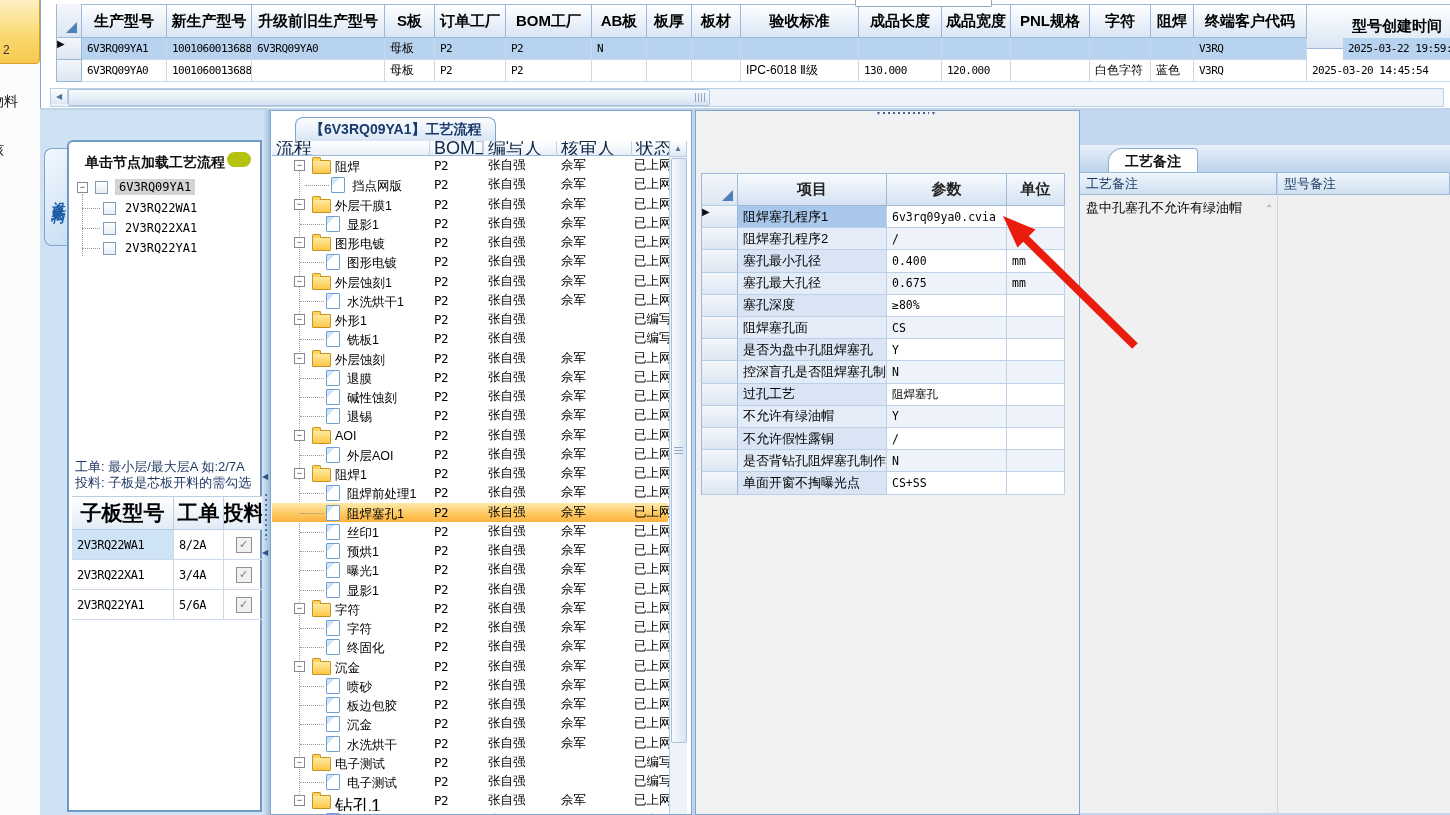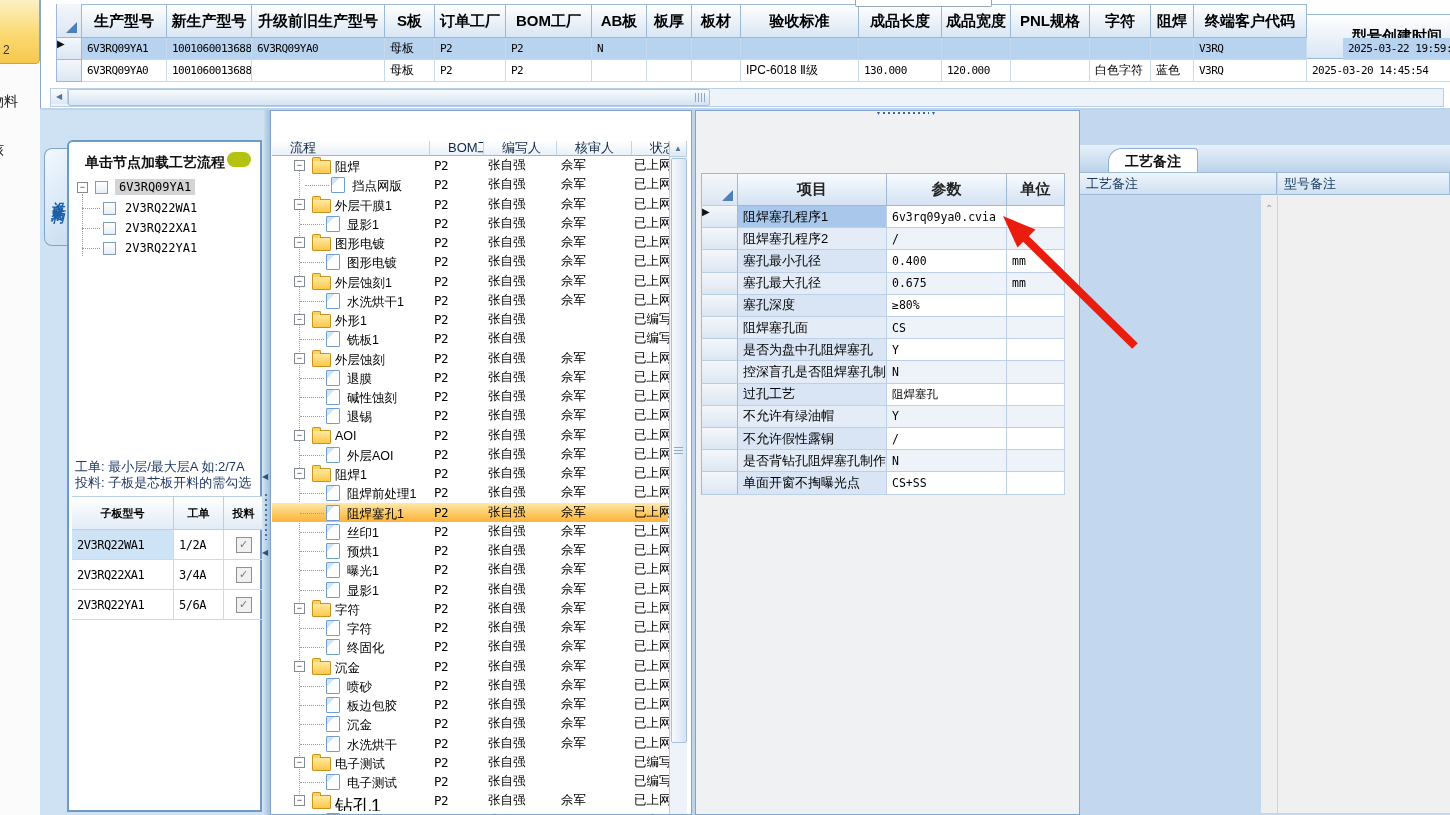--- a/index.html
+++ b/index.html
@@ -53,38 +53,38 @@
   .bubble::after{content:"";position:absolute;left:3px;bottom:-5px;border:5px solid transparent;border-top-color:#b5c210;border-left-width:3px;}
   .expander{position:absolute;width:11px;height:11px;background:#fff;border:1px solid #848a94;
       font-size:9px;line-height:9px;text-align:center;color:#333;box-sizing:border-box;}
   .cb{position:absolute;width:13px;height:13px;background:linear-gradient(#fefefe,#e9eef5);border:1px solid #7f9db9;box-sizing:border-box;}
   .tree-lbl{position:absolute;font-family:"DejaVu Sans Mono",monospace;font-size:12px;white-space:nowrap;}
   .root-sel{background:#d4d4d4;padding:1px 4px;}
   .dot-v{position:absolute;width:0;border-left:1px dotted #9a9a9a;}
   .dot-h{position:absolute;height:0;border-top:1px dotted #9a9a9a;}
   .note-line{position:absolute;left:6px;font-size:13px;color:#203864;white-space:nowrap;}
   .bt-th{background:linear-gradient(#ffffff,#e2ebf6);border:1px solid #b9cfe6;border-left:none;
-      font-weight:bold;font-size:11px;display:flex;align-items:center;justify-content:center;}
+      font-weight:bold;font-size:21px;display:flex;align-items:center;justify-content:center;}
   .bt-td{border-right:1px solid #ccd9e8;border-bottom:1px solid #ccd9e8;display:flex;align-items:center;padding-left:5px;font-size:12px;}
   .dis-cb{width:14px;height:14px;background:#f0f0f0;border:1px solid #909090;color:#787878;
       font-size:11px;line-height:13px;text-align:center;margin:auto;}
 
   
   .vsplit{left:262px;top:110px;width:8px;height:705px;background:linear-gradient(90deg,#d7e6f5,#9fbfde);}
   .vsplit .dots{position:absolute;left:3px;top:384px;height:46px;width:2px;
       background:repeating-linear-gradient(#4f7099 0 2px,transparent 2px 5px);}
   .vsplit .arr{position:absolute;left:0px;color:#2d527e;font-size:8px;}
 
   
   .flow-panel{left:270px;top:110px;width:422px;height:705px;background:#fff;border:1px solid #7fa5cc;box-sizing:border-box;overflow:hidden;}
   .flow-tab{position:absolute;left:24px;top:6px;height:23px;padding:0 14px;background:linear-gradient(#fdfeff,#d7e5f4);
       border:1px solid #7fa5cc;border-bottom:none;border-radius:8px 8px 0 0;
       font-weight:bold;font-size:14px;color:#1a3a6b;display:flex;align-items:center;}
   .flow-hd{background:linear-gradient(#ffffff,#e9f0f8);border-bottom:1px solid #9cb8d8;border-right:1px solid #c3d4e8;
-      font-size:13px;color:#0f2747;display:flex;align-items:center;padding-left:18px;}
+      font-size:18px;color:#0f2747;display:flex;align-items:center;padding-left:4px;}
   .frow{position:absolute;left:1px;width:396px;height:20px;}
   .frow.sel{background:linear-gradient(#ffe9a8,#fdc75f 60%,#fdb23e);border-top:1px solid #f0a papers;}
   .fcell{position:absolute;top:0;height:100%;display:flex;align-items:center;overflow:hidden;white-space:nowrap;font-size:12.5px;}
   .folder-ic{position:absolute;width:17px;height:12px;background:linear-gradient(#ffe9a0,#fcc849);border:1px solid #c8921f;border-radius:1px;}
   .folder-ic::before{content:"";position:absolute;left:-1px;top:-4px;width:7px;height:3px;background:#fcd45c;border:1px solid #c8921f;border-bottom:none;border-radius:2px 2px 0 0;}
   .file-ic{position:absolute;width:12px;height:14px;background:linear-gradient(135deg,#cfe4f8 0 30%,#ffffff 30%);border:1px solid #6f9fd0;border-radius:1px;}
   .vscroll{position:absolute;background:#eef3fa;border-left:1px solid #b9cfe6;}
   .vsb-thumb{position:absolute;left:1px;width:14px;background:linear-gradient(90deg,#f7fafd,#d6e3f2);border:1px solid #a9c2dd;border-radius:2px;}
   .grip-h{position:absolute;left:2px;width:9px;height:8px;
       background:repeating-linear-gradient(#8fa8c8 0 1px,transparent 1px 3px);}
@@ -146,21 +146,21 @@
         <div class="cell th" style="left: 551px; top: 4px; width: 55px; height: 34px;">AB板</div>
         <div class="cell th" style="left: 606px; top: 4px; width: 45px; height: 34px;">板厚</div>
         <div class="cell th" style="left: 651px; top: 4px; width: 49px; height: 34px;">板材</div>
         <div class="cell th" style="left: 700px; top: 4px; width: 118px; height: 34px;">验收标准</div>
         <div class="cell th" style="left: 818px; top: 4px; width: 83px; height: 34px;">成品长度</div>
         <div class="cell th" style="left: 901px; top: 4px; width: 69px; height: 34px;">成品宽度</div>
         <div class="cell th" style="left: 970px; top: 4px; width: 79px; height: 34px;">PNL规格</div>
         <div class="cell th" style="left: 1049px; top: 4px; width: 61px; height: 34px;">字符</div>
         <div class="cell th" style="left: 1110px; top: 4px; width: 43px; height: 34px;">阻焊</div>
         <div class="cell th" style="left: 1153px; top: 4px; width: 113px; height: 34px;">终端客户代码</div>
-        <div class="cell th right" style="left: 1266px; top: 14px; width: 144px; height: 45px;">型号创建时间</div>
+        <div class="cell th right" style="left: 1266px; top: 4px; width: 144px; height: 45px;">型号创建时间</div>
         <div class="cell rowhdr" style="left: 15px; top: 38px; width: 26px; height: 22px;">
           <div class="cur-arrow" style="margin: auto;">▶</div>
         </div>
         <div class="cell td rowsel mono" style="left: 41px; top: 38px; width: 85px; height: 22px;">6V3RQ09YA1</div>
         <div class="cell td rowsel mono" style="left: 126px; top: 38px; width: 85px; height: 22px;">10010600136881</div>
         <div class="cell td rowsel mono" style="left: 211px; top: 38px; width: 133px; height: 22px;">6V3RQ09YA0</div>
         <div class="cell td rowsel" style="left: 344px; top: 38px; width: 50px; height: 22px;">母板</div>
         <div class="cell td rowsel mono" style="left: 394px; top: 38px; width: 71px; height: 22px;">P2</div>
         <div class="cell td rowsel mono" style="left: 465px; top: 38px; width: 86px; height: 22px;">P2</div>
         <div class="cell td rowsel mono" style="left: 551px; top: 38px; width: 55px; height: 22px;">N</div>
@@ -227,21 +227,21 @@
           <div class="tree-lbl" style="left: 56px; top: 99px;">2V3RQ22YA1</div>
         </div>
       <div class="note-line" style="top:316px;">工单: 最小层/最大层A 如:2/7A</div>
       <div class="note-line" style="top:332px;">投料: 子板是芯板开料的需勾选</div>
       <div id="board-table">
           <div class="cell bt-th" style="left: 3px; top: 354px; width: 102px; height: 34px;">子板型号</div>
           <div class="cell bt-th" style="left: 105px; top: 354px; width: 50px; height: 34px;">工单</div>
           <div class="cell bt-th" style="left: 155px; top: 354px; width: 40px; height: 34px;">投料</div>
           <div class="cell bt-th" style="left: 195px; top: 354px; width: 22px; height: 34px;"></div>
           <div class="cell bt-td mono" style="left: 3px; top: 388px; width: 102px; height: 30px; background: rgb(207, 227, 247);">2V3RQ22WA1</div>
-          <div class="cell bt-td mono" style="left: 105px; top: 388px; width: 50px; height: 30px;">1/2A</div>
+          <div class="cell bt-td mono" style="left: 105px; top: 388px; width: 50px; height: 30px;">8/2A</div>
           <div class="cell bt-td" style="left: 155px; top: 388px; width: 40px; height: 30px; padding: 0px;">
             <div class="dis-cb">✓</div>
           </div>
           <div class="cell bt-td" style="left: 195px; top: 388px; width: 22px; height: 30px;"></div>
           <div class="cell bt-td mono" style="left: 3px; top: 418px; width: 102px; height: 30px; background: rgb(255, 255, 255);">2V3RQ22XA1</div>
           <div class="cell bt-td mono" style="left: 105px; top: 418px; width: 50px; height: 30px;">3/4A</div>
           <div class="cell bt-td" style="left: 155px; top: 418px; width: 40px; height: 30px; padding: 0px;">
             <div class="dis-cb">✓</div>
           </div>
           <div class="cell bt-td" style="left: 195px; top: 418px; width: 22px; height: 30px;"></div>
@@ -255,20 +255,23 @@
     </div>
   </div>
 
   <div class="abs vsplit">
     <div class="dots"></div>
     <div class="arr" style="top:362px;">◀</div>
     <div class="arr" style="top:438px;">◀</div>
   </div>
 
   <div class="abs flow-panel">
+    <div class="flow-tab">
+      <span>【6V3RQ09YA1】工艺流程</span>
+    </div>
     <div id="flow-header">
         <div class="cell flow-hd" style="left: 1px; top: 30px; width: 158px; height: 15px;">流程</div>
         <div class="cell flow-hd" style="left: 159px; top: 30px; width: 54px; height: 15px;">BOM工厂</div>
         <div class="cell flow-hd" style="left: 213px; top: 30px; width: 73px; height: 15px;">编写人</div>
         <div class="cell flow-hd" style="left: 286px; top: 30px; width: 75px; height: 15px;">核审人</div>
         <div class="cell flow-hd" style="left: 361px; top: 30px; width: 38px; height: 15px;">状态</div>
       </div>
     <div id="flow-rows">
         <div class="dot-v" style="left: 28px; top: 54px; height: 635.25px;"></div>
         <div class="frow" style="top: 45px; height: 19.25px;">
@@ -730,20 +733,23 @@
   </div>
   <div class="abs split-h">▾<span class="dotrow"></span>▾</div>
 
   <div class="abs rem-panel">
     <div class="rem-strip"></div>
     <div class="subtab" style="left:28px;top:38px;">
       <span>工艺备注</span>
     </div>
     <div class="rem-hd abs" style="left:0;top:62px;width:197px;height:23px;">工艺备注</div>
     <div class="rem-hd abs" style="left:198px;top:62px;width:172px;height:23px;">型号备注</div>
+    <div class="rem-body" style="left:0;top:85px;width:181px;height:618px;">
+      <div class="rem-text">盘中孔塞孔不允许有绿油帽</div>
+    </div>
     <div class="rem-body" style="left:181px;top:85px;width:16px;height:618px;background:#efefef;">
       <div class="scroll-up" style="left:4px;top:8px;">⌃</div>
     </div>
     <div class="rem-body" style="left:198px;top:85px;width:172px;height:618px;">
       <div class="rem-text"></div>
     </div>
   </div>
 
   <svg class="abs" style="left:985px;top:200px;width:170px;height:160px;pointer-events:none;z-index:50;" viewBox="0 0 170 160">
     <line x1="150" y1="146" x2="38" y2="36" stroke="#ea1c0d" stroke-width="8"></line>

